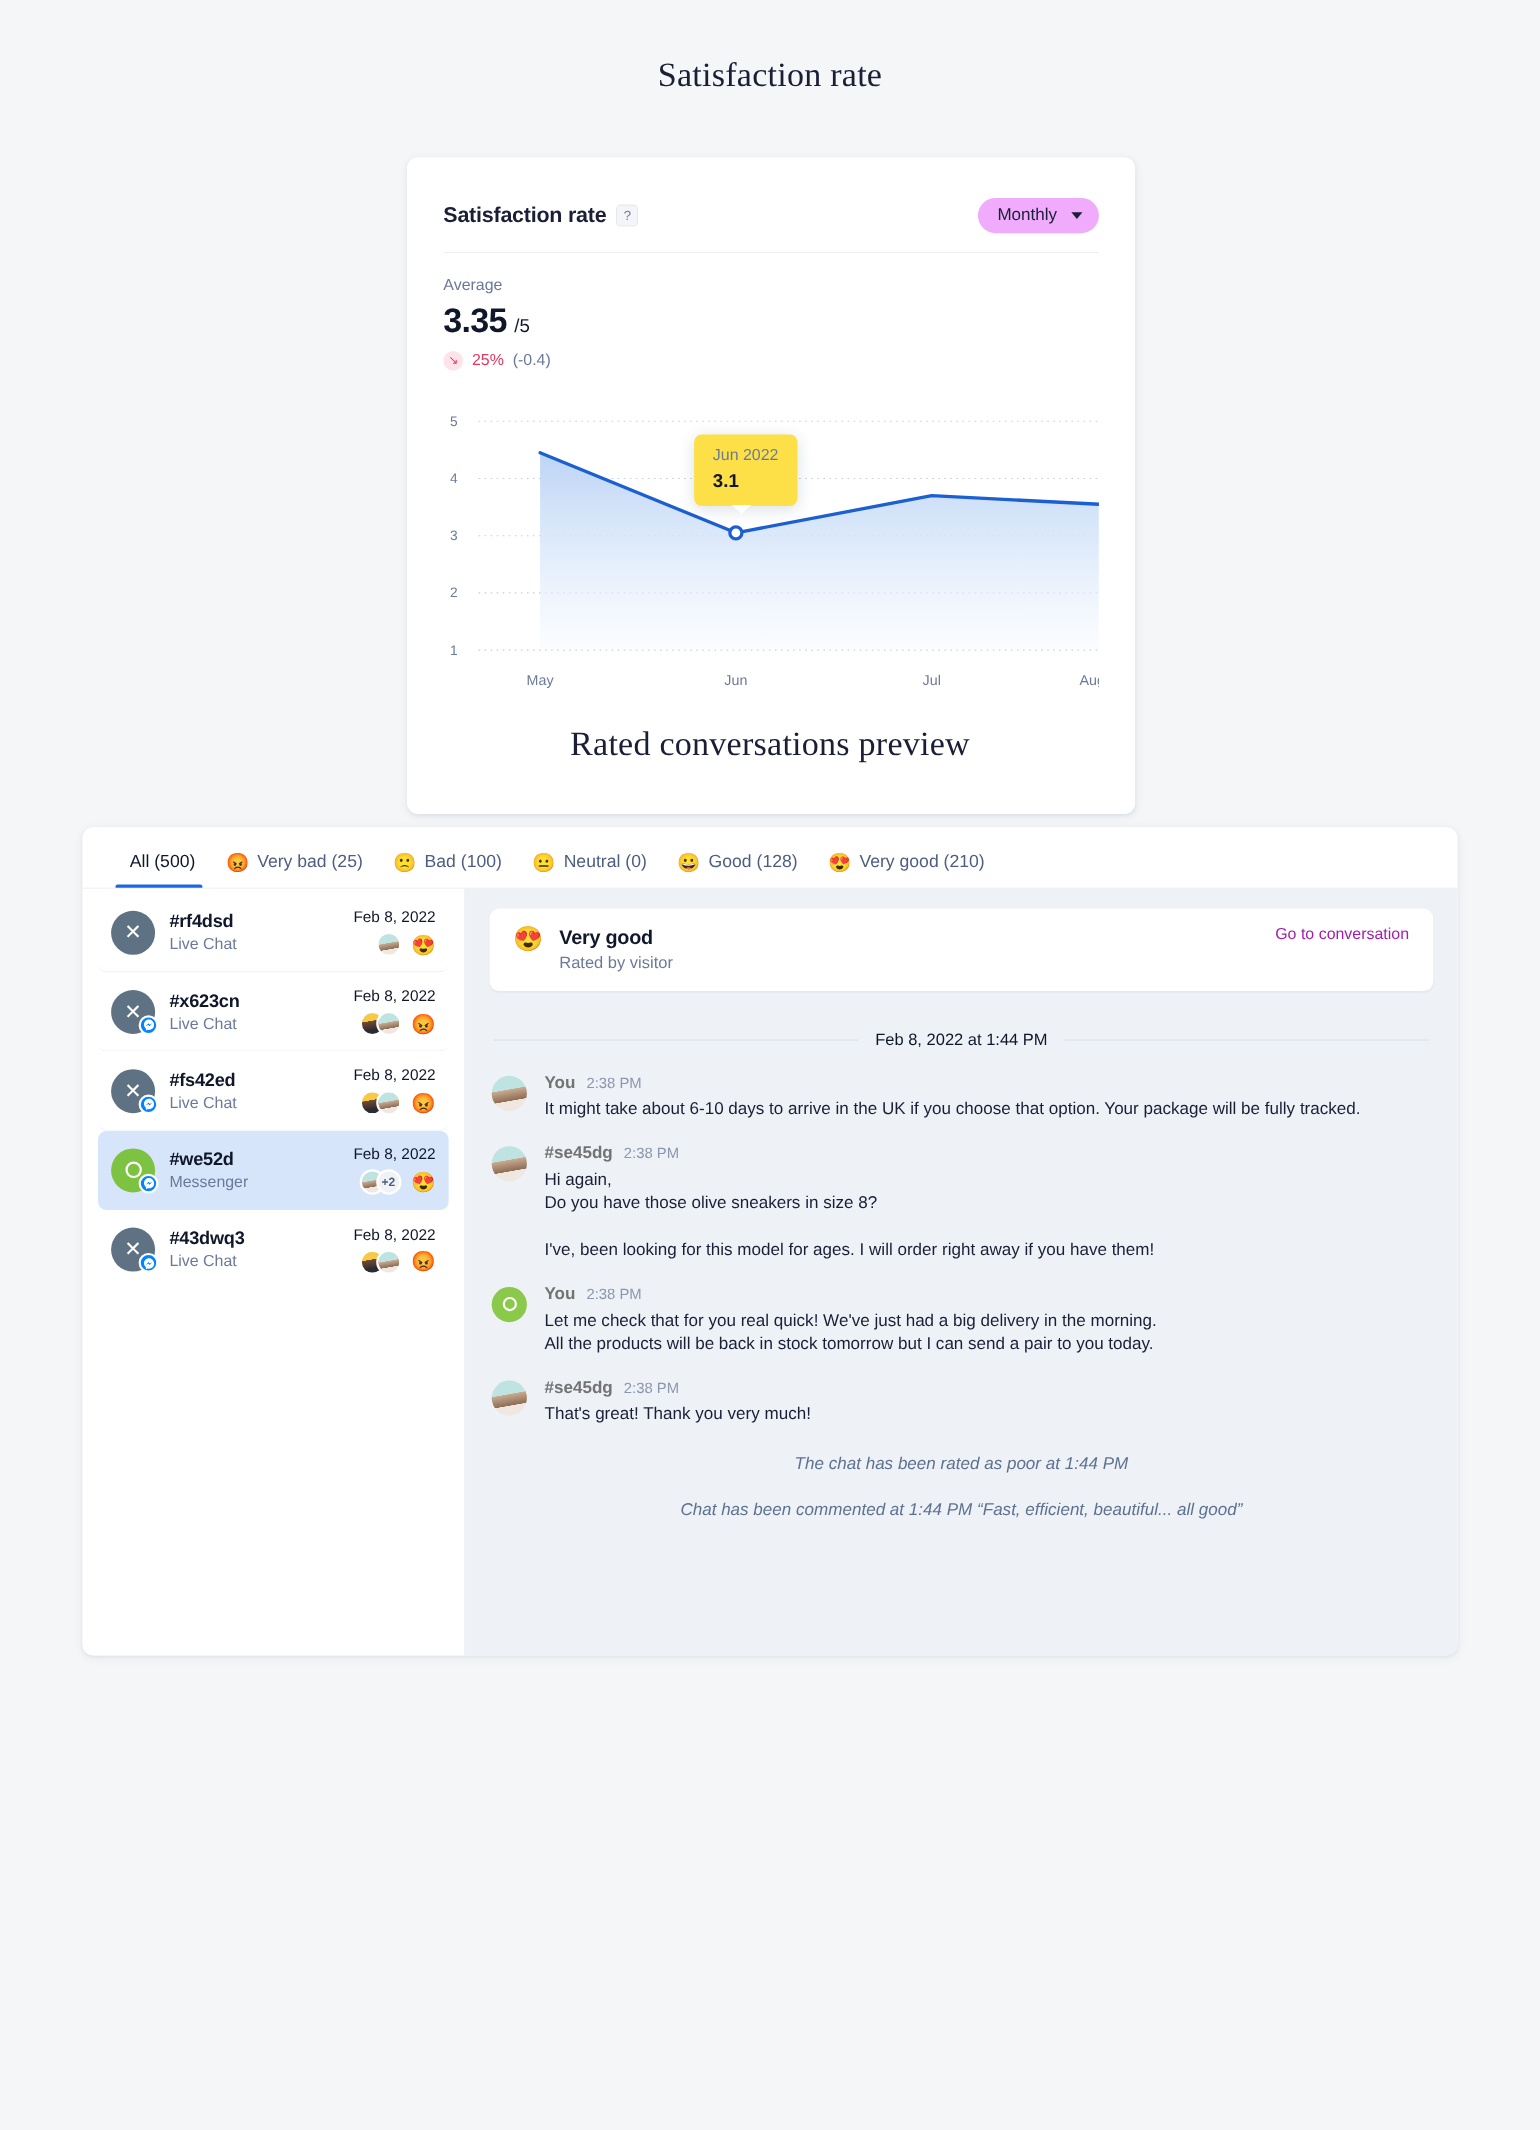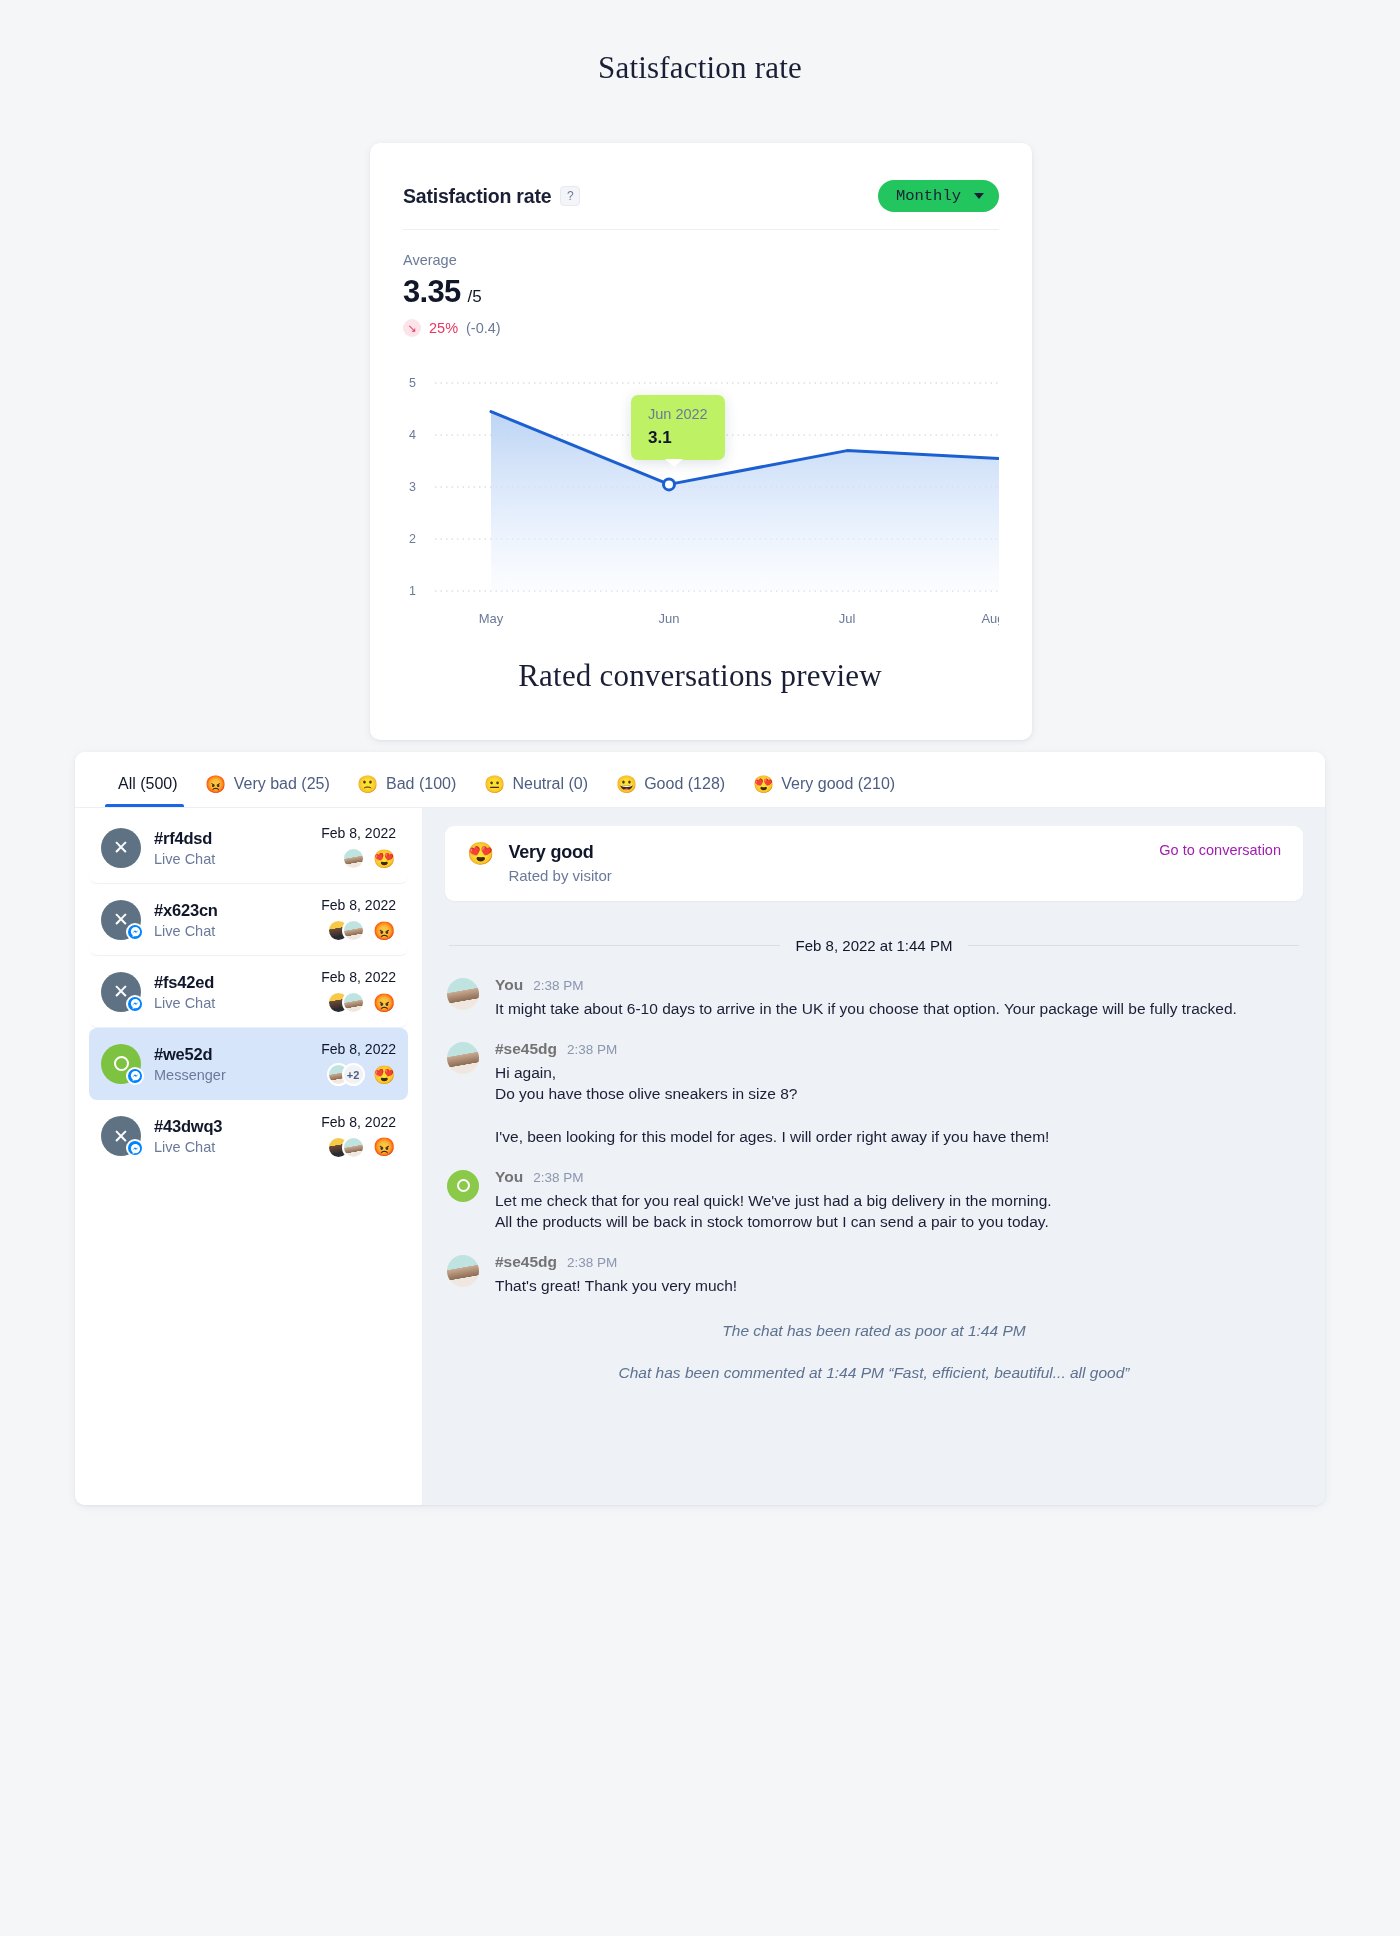--- a/index.html
+++ b/index.html
@@ -43,24 +43,24 @@
     font-size: 19.5px; font-weight: 700; color: #1a1f36; letter-spacing: -.2px;
   }
   .help-badge {
     width: 20px; height: 20px; border-radius: 4px;
     background: #f3f5f8; border: 1px solid #e6eaf0;
     color: #6b7a99; font-size: 12px; line-height: 18px; text-align: center;
     cursor: pointer;
   }
   .period-pill {
     display: flex; align-items: center; gap: 13px;
-    background: #22c55e; color: #1a1f36;
+    background: #f0abfc; color: #1a1f36;
     border-radius: 16px; padding: 7px 15px 7px 18px;
     font-size: 15.5px; cursor: pointer; border: none;
-    font-family: Liberation Mono, monospace;
+    font-family: Liberation Sans, sans-serif;
   }
   .caret {
     width: 0; height: 0;
     border-left: 5px solid transparent; border-right: 5px solid transparent;
     border-top: 6px solid #1a1f36;
   }
   .sat-divider { height: 1px; background: #eceff3; margin: 8px 33px 0 33px; }
 
   .sat-body { padding: 22px 33px 0 33px; }
   .avg-label { font-size: 14.5px; color: #6b7a99; }
@@ -76,21 +76,21 @@
   .delta-pct { font-size: 14.5px; color: #e8365d; }
   .delta-abs { font-size: 14.5px; color: #6b7a99; }
 
   
   .chart-wrap { position: relative; margin: 36px 0 0 0; height: 260px; }
   .chart-svg { display: block; }
   .y-tick { font-size: 12.5px; fill: #6b7a99; }
   .x-tick { font-size: 13px; fill: #6b7a99; }
   .tooltip {
     position: absolute;
-    background: #bef264; border-radius: 7px;
+    background: #fde047; border-radius: 7px;
     box-shadow: 0 3px 14px rgba(24,39,75,.14);
     padding: 11px 17px 12px 17px;
     min-width: 82px;
   }
   .tooltip .tt-label { font-size: 14.5px; color: #6b7a99; }
   .tooltip .tt-value { font-size: 17px; font-weight: 700; color: #10172a; margin-top: 6px; }
   .tooltip:after {
     content: ""; position: absolute; bottom: -7px; left: 34px;
     width: 0; height: 0;
     border-left: 9px solid transparent; border-right: 9px solid transparent;

